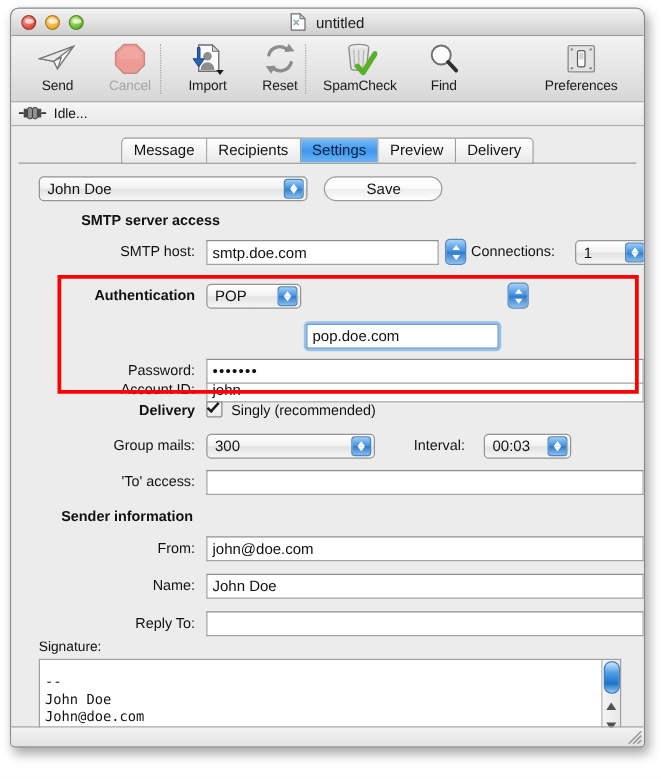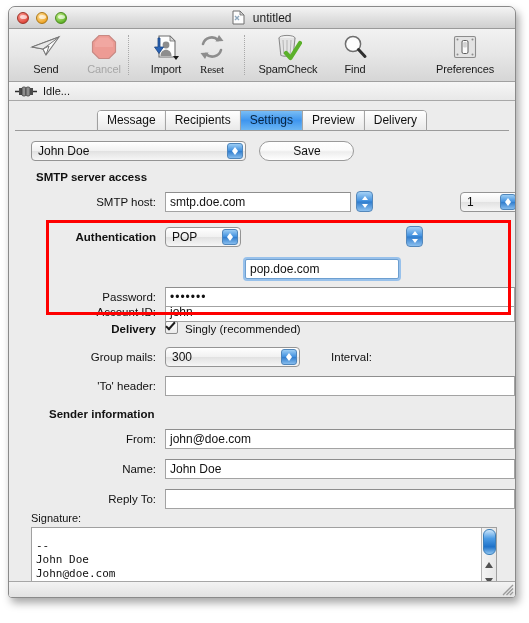--- a/index.html
+++ b/index.html
@@ -290,21 +290,21 @@
           <path d="M19 2 l5 5 h-5 z" fill="#d6d6d6" stroke="#6e6e6e" stroke-width="0.8"></path>
           <circle cx="15" cy="11" r="3.4" fill="#8d8d8d"></circle>
           <path d="M9.5 22 c0-4 2.6-6.2 5.5-6.2 c2.9 0 5.5 2.2 5.5 6.2 z" fill="#8d8d8d"></path>
           <path d="M5 4 v9 h3.5 L4 19.5 L-0.5 13 H3 V4 Z" transform="translate(4,0)" fill="#2a63b4" stroke="#1b4480" stroke-width="0.8"></path>
           <polygon points="22,22 28,22 25,26" fill="#1a1a1a"></polygon>
         </svg>
       </div>
       <div class="tb-label">Import</div>
     </div>
 
-    <div class="tb-item" style="left:172px;font-family:Liberation Serif, serif;">
+    <div class="tb-item" style="left:184px;">
       <div class="tb-glyph">
         <svg width="28" height="26" viewBox="0 0 28 26">
           <path d="M5 10 a9 9 0 0 1 15-4" fill="none" stroke="#8d8d8d" stroke-width="2.6" stroke-linecap="round"></path>
           <polygon points="21,1 25.5,7 17.5,7.5" fill="#8d8d8d"></polygon>
           <path d="M23 16 a9 9 0 0 1 -15 4" fill="none" stroke="#8d8d8d" stroke-width="2.6" stroke-linecap="round"></path>
           <polygon points="7,25 2.5,19 10.5,18.5" fill="#8d8d8d"></polygon>
         </svg>
       </div>
       <div class="tb-label">Reset</div>
     </div>
@@ -377,26 +377,27 @@
     </div>
 
     <div id="profile-row">
       <span class="popup" id="profile-popup">
         <span>John Doe</span>
         <span class="stepglyph"></span>
       </span>
       <span id="save-button">Save</span>
     </div>
 
-    <div class="sect-head" style="left:27px; top:70px;">SMTP server access</div>
+    <div class="sect-head" style="left:56px; top:70px;">SMTP server access</div>
 
     <div class="row" style="left:40px; top:91px; width:470px;">
       <span class="rlabel" style="right:363px;">SMTP host:</span>
       <span class="tfield" style="left:116px; width:186px;">smtp.doe.com</span>
       <span class="stepper" style="left:307px; top:-1px;"></span>
+      <span class="rlabel" style="right:75px;">Connections:</span>
       <span class="popup" style="position:absolute; left:411px; top:0; width:59px;">
         <span>1</span>
         <span class="stepglyph"></span>
       </span>
     </div>
 
     <div class="row" style="left:40px; top:126px; width:470px;">
       <span class="rlabel bold" style="right:363px;">Authentication</span>
       <span class="popup" style="position:absolute; left:116px; top:0; width:76px;">
         <span>POP</span>
@@ -426,24 +427,28 @@
       <span style="position:absolute; left:136px; top:0; line-height:20px; font-size:11.5px; color:#111;">Singly (recommended)</span>
     </div>
 
     <div class="row" style="left:40px; top:246px; width:470px;">
       <span class="rlabel" style="right:363px;">Group mails:</span>
       <span class="popup" style="position:absolute; left:116px; top:0; width:135px;">
         <span>300</span>
         <span class="stepglyph"></span>
       </span>
       <span class="rlabel" style="right:147px;">Interval:</span>
+      <span class="popup" style="position:absolute; left:338px; top:0; width:70px;">
+        <span>00:03</span>
+        <span class="stepglyph"></span>
+      </span>
     </div>
 
     <div class="row" style="left:40px; top:275px; width:470px;">
-      <span class="rlabel" style="right:363px;">'To' header:</span>
+      <span class="rlabel" style="right:363px;">'To' access:</span>
       <span class="tfield" style="left:116px; width:350px;"></span>
     </div>
 
     <div class="sect-head" style="left:40px; top:307px;">Sender information</div>
 
     <div class="row" style="left:40px; top:328px; width:470px;">
       <span class="rlabel" style="right:363px;">From:</span>
       <span class="tfield" style="left:116px; width:350px;">john@doe.com</span>
     </div>
 

